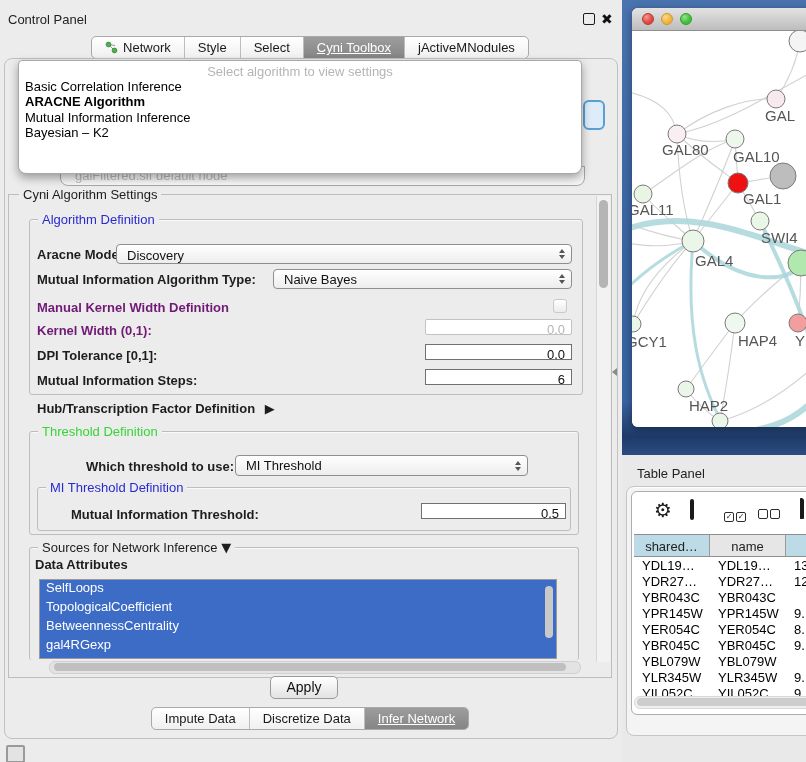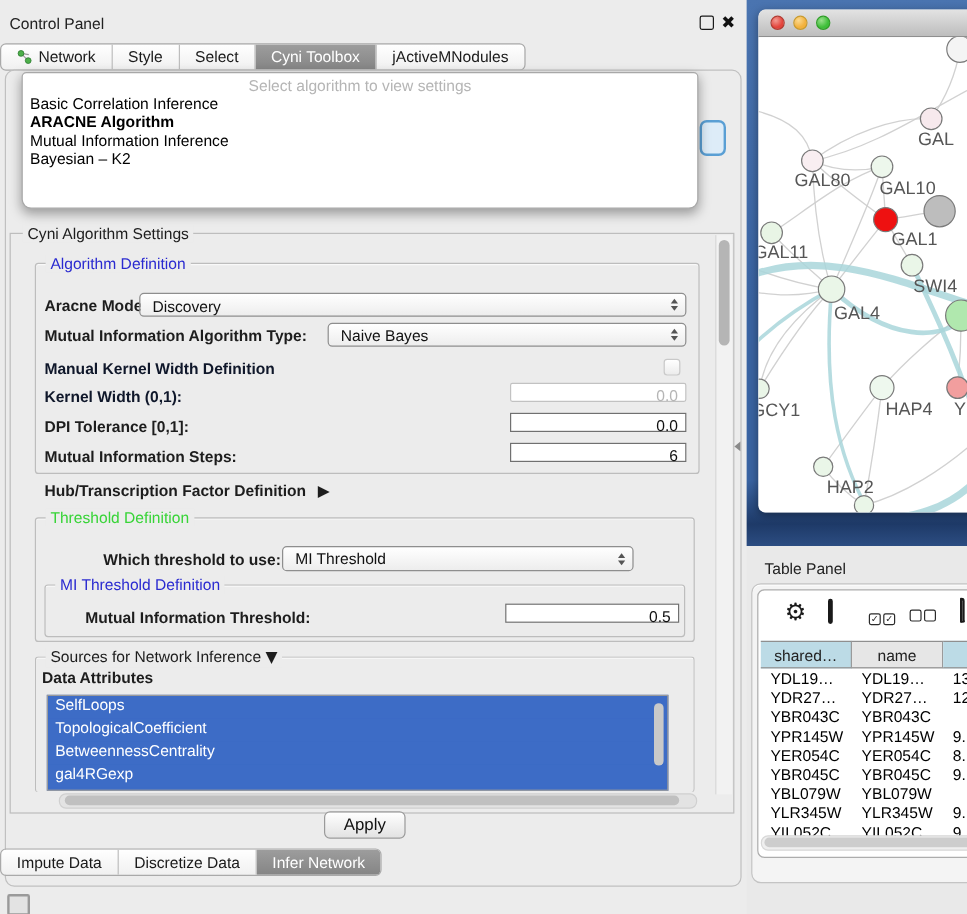--- a/index.html
+++ b/index.html
@@ -1,20 +1,20 @@
 <!DOCTYPE html>
 <html><head>
 <meta charset="utf-8">
 <style>
   html,body{margin:0;padding:0;background:#ececec;}
   #root{position:relative;width:806px;height:762px;overflow:hidden;background:#ececec;
         font-family:"Liberation Sans",sans-serif;-webkit-font-smoothing:antialiased;}
   .abs{position:absolute;}
   .lbl{position:absolute;font:bold 13px "Liberation Sans",sans-serif;color:#1d1d1d;white-space:nowrap;}
-  .lbl.dis{color:#0f172a;text-align:center;}
+  .lbl.dis{color:#701a75;text-align:center;}
   .plain{font-weight:normal;}
   
   .grp{position:absolute;border:1px solid #bdbdbd;border-radius:3px;box-shadow:inset 0 1px 0 rgba(255,255,255,.7);}
   .gt{position:absolute;top:-8px;left:8px;background:#ececec;padding:0 4px;font:13px "Liberation Sans",sans-serif;color:#1d1d1d;white-space:nowrap;}
   .gt.blue{color:#2a2ad0;}
   .gt.green{color:#37d437;}
   
   .combo{position:absolute;height:20px;background:linear-gradient(#ffffff,#ededed);border:1px solid #8e8e8e;
          border-radius:4px;display:flex;align-items:center;padding-left:10px;font:13px "Liberation Sans",sans-serif;
          color:#111;box-sizing:border-box;}
@@ -22,26 +22,26 @@
   .step i{display:block;width:0;height:0;border-left:3.5px solid transparent;border-right:3.5px solid transparent;}
   .step .up{border-bottom:4px solid #555;}
   .step .dn{border-top:4px solid #555;}
   
   .tfield{position:absolute;height:16px;background:#fff;border:1px solid #707070;font:13px "Liberation Sans",sans-serif;
           color:#111;text-align:right;padding:0 6px;line-height:20px;box-sizing:border-box;}
   .tfield.dis{border-color:#c2c2c2;color:#b5b5b5;border-radius:2px;}
   .checkbox{position:absolute;width:14px;height:14px;border:1px solid #c9c9c9;border-radius:3px;
             background:linear-gradient(#fff,#ececec);box-sizing:border-box;}
   
-  .seg-bar{position:absolute;left:0;width:620px;display:flex;}
+  .seg-bar{position:absolute;left:0;width:620px;display:flex;justify-content:center;}
   .seg-ctl{display:flex;background:linear-gradient(#ffffff,#f0f0f0);border:1px solid #a9a9a9;border-radius:5px;overflow:hidden;}
   .seg{font:13px "Liberation Sans",sans-serif;color:#1a1a1a;padding:3px 13px;display:flex;align-items:center;gap:5px;
        border-left:1px solid #bdbdbd;white-space:nowrap;cursor:default;}
   .seg:first-child{border-left:none;}
-  .seg.sel{background:linear-gradient(#9d9d9d,#858585);color:#fff;}
+  .seg.sel{background:linear-gradient(#9d9d9d,#858585);color:#fff;text-decoration:underline;}
   
   #algo-popup{position:absolute;left:18px;top:60px;width:562px;height:112px;background:#fff;border:1px solid #a8a8a8;
               border-radius:4px 4px 8px 8px;box-shadow:0 4px 10px rgba(0,0,0,.35);z-index:10;}
   #algo-popup .ph{display:block;text-align:center;font:13px "Liberation Sans",sans-serif;color:#b5b5b5;padding-top:3px;}
   #algo-popup .opt{font:13px "Liberation Sans",sans-serif;color:#000;padding:0 0 0 6px;height:15.4px;line-height:15.4px;white-space:nowrap;}
   #algo-popup .opt.sel{font-weight:bold;}
   
   .list{position:absolute;background:#3d6cc6;border:1px solid #9a9a9a;overflow:hidden;}
   .list .it{height:19px;line-height:19px;padding-left:6px;font:13px "Liberation Sans",sans-serif;color:#fff;background:#3d6cc6;}
   
@@ -118,20 +118,23 @@
           <div class="seg">
             <span>jActiveMNodules</span>
           </div>
         </div>
     </div>
 
     <div class="abs" style="left:4px;top:58px;width:612px;height:679px;border:1px solid #c0c0c0;border-radius:8px;background:#ececec;"></div>
 
     <div class="hid-btn" style="left:583px;top:100px;width:18px;height:26px;"></div>
 
+    <div class="abs" style="left:60px;top:166px;width:525px;height:20px;background:#f7f7f7;border:1px solid #a8a8a8;border-radius:0 0 8px 8px;box-sizing:border-box;">
+      <span style="position:absolute;left:14px;top:1px;font:13px 'Liberation Sans',sans-serif;color:#b9b9b9;">galFiltered.sif default node</span>
+    </div>
 
     <div id="algo-popup">
       <span class="ph">Select algorithm to view settings</span>
       <div id="algo-options">
           <div class="opt">Basic Correlation Inference</div>
           <div class="opt sel">ARACNE Algorithm</div>
           <div class="opt">Mutual Information Inference</div>
           <div class="opt">Bayesian – K2</div>
         </div>
     </div>

